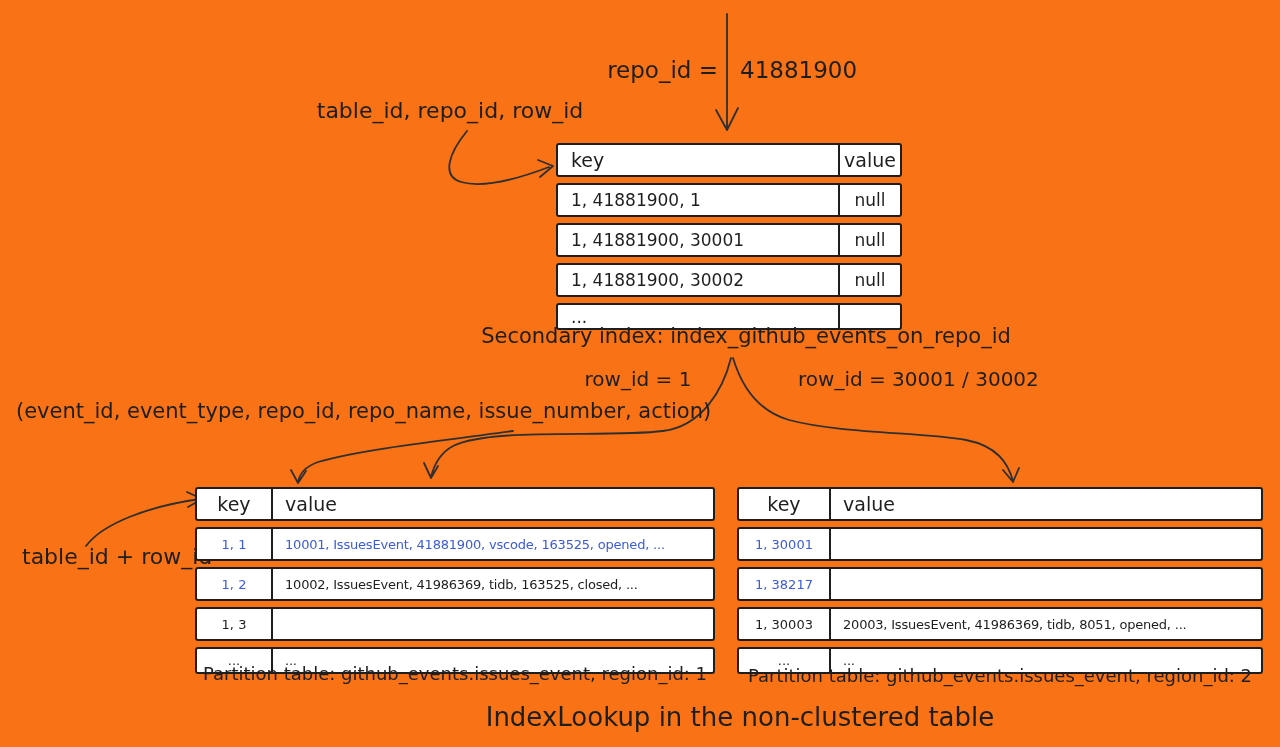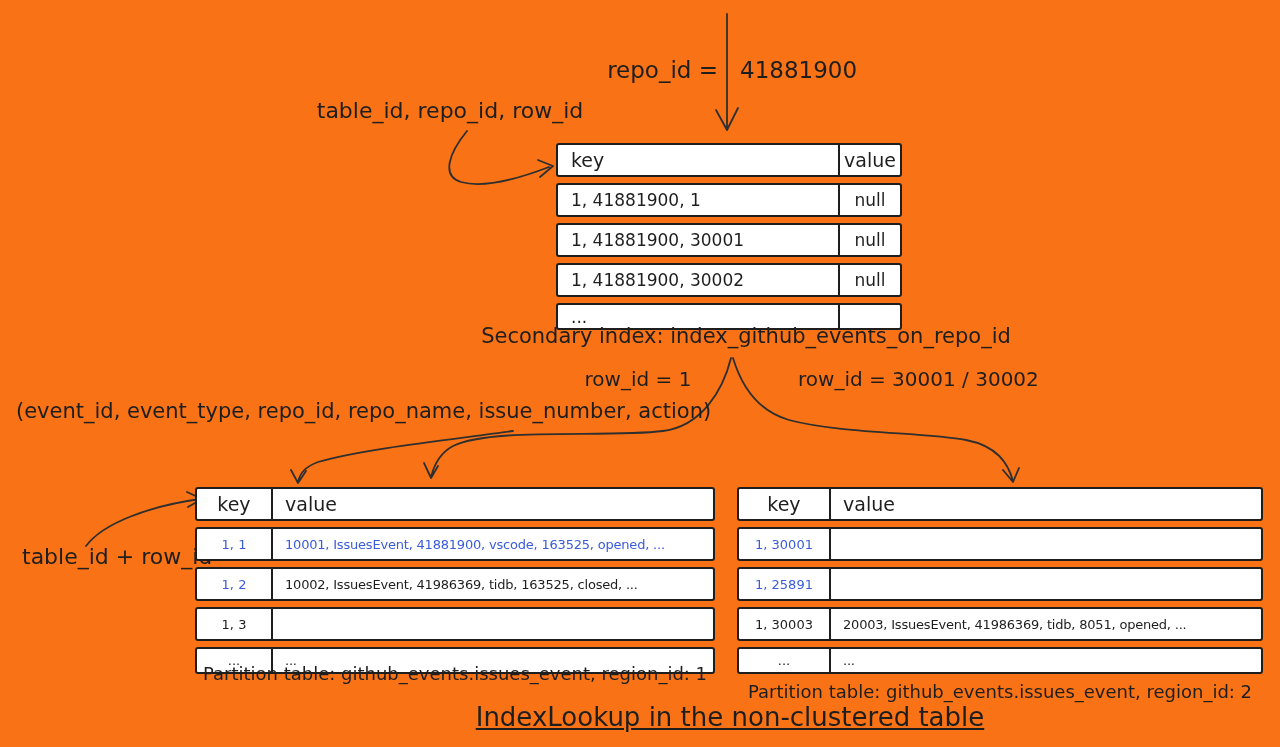--- a/index.html
+++ b/index.html
@@ -116,28 +116,28 @@
 
   <div class="tbl t-part t-right" style="left:737px; top:487px; width:526px;">
     <div class="row head">
       <div class="cell key">key</div>
       <div class="cell val">value</div>
     </div>
     <div class="row">
       <div class="cell key acc">1, 30001</div>
     </div>
     <div class="row">
-      <div class="cell key acc">1, 25891</div>
+      <div class="cell key acc">1, 38217</div>
     </div>
     <div class="row">
       <div class="cell key">1, 30003</div>
       <div class="cell val">20003, IssuesEvent, 41986369, tidb, 8051, opened, ...</div>
     </div>
     <div class="row short">
       <div class="cell key">...</div>
       <div class="cell val">...</div>
     </div>
   </div>
-  <div class="lbl center caption" style="left:737px; top:665px; width:526px;margin-top:16px;">Partition table: github_events.issues_event, region_id: 2</div>
+  <div class="lbl center caption" style="left:737px; top:665px; width:526px;">Partition table: github_events.issues_event, region_id: 2</div>
 
-  <div class="lbl center" style="left:390px; top:702px; width:680px; font-size:26px;text-decoration:underline;">IndexLookup in the non-clustered table</div>
+  <div class="lbl center" style="left:400px; top:702px; width:680px; font-size:26px;">IndexLookup in the non-clustered table</div>
 
 </div>
 
 </body></html>

